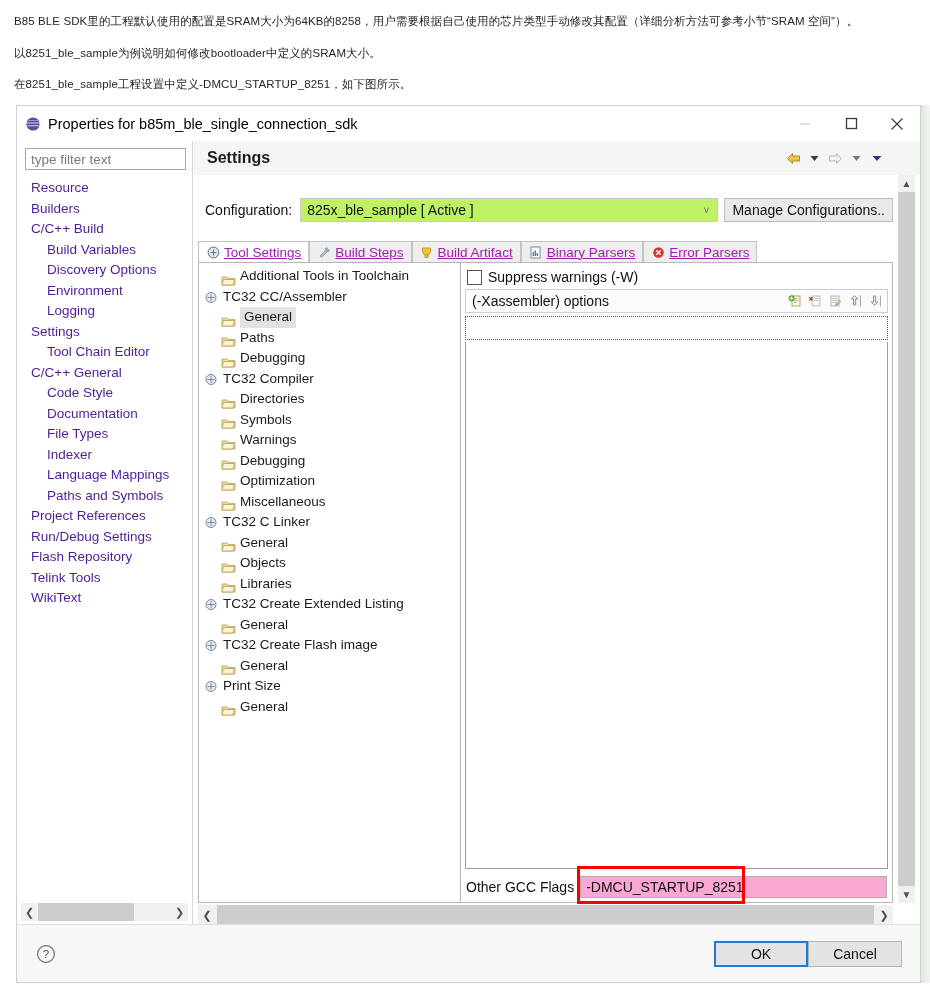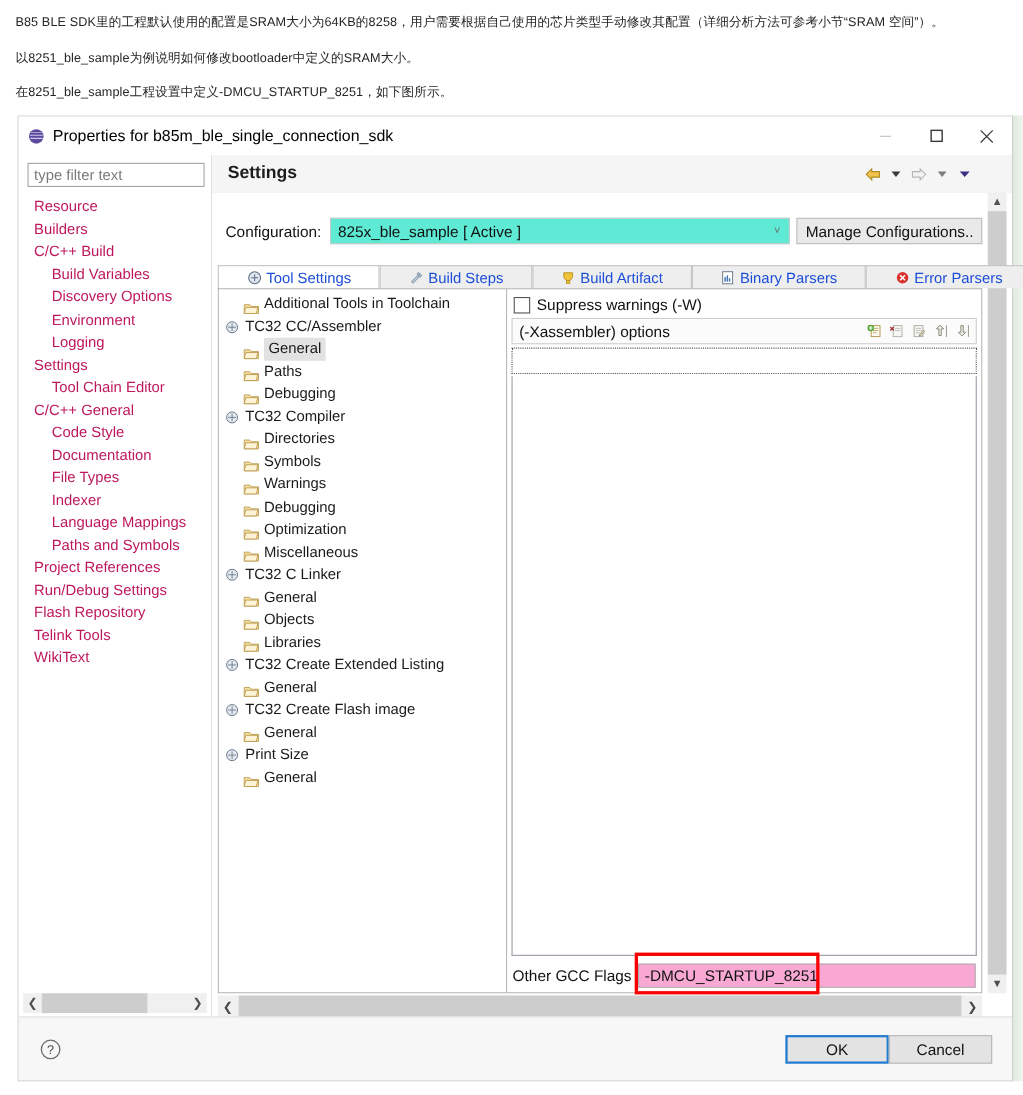--- a/index.html
+++ b/index.html
@@ -72,21 +72,21 @@
     display:flex;align-items:center;
     padding:0 5px;
     font-size:13.5px;
     color:#7a7a7a;
     box-sizing:border-box;
   }
   .tree{
     margin-top:8px;
     padding-left:12px;
     font-size:13.5px;
-    color:#be185d;
+    color:#4c1d95;
   }
   .tnode{
     height:20.5px;line-height:20.5px;
     white-space:nowrap;overflow:hidden;
     padding-left:2px;
   }
   .tnode.indent1{padding-left:18px;}
   .leftscroll{
     position:absolute;left:4px;right:4px;bottom:4px;height:18px;
     display:flex;align-items:center;
@@ -122,46 +122,47 @@
   .scroll-vert .sv-arr{height:17px;display:flex;align-items:center;justify-content:center;color:#505050;font-size:10px;width:17px;}
   .scroll-vert .sv-thumb{flex:1;width:17px;background:#cdcdcd;}
 
   .cfgrow{
     position:absolute;left:0;right:27px;top:22px;height:26px;
     display:flex;align-items:center;
   }
   .cfglabel{margin-left:12px;font-size:14px;color:#111;white-space:nowrap;}
   .cfgselect{
     margin-left:8px;flex:1;min-width:0;height:24px;
-    background:#5eead4;border:1px solid #c8c8c8;
+    background:#bef264;border:1px solid #c8c8c8;
     display:flex;align-items:center;position:relative;box-sizing:border-box;
   }
   .cfgselect .val{font-size:14px;margin-left:6px;color:#111;white-space:nowrap;}
   .cfgselect .chev{position:absolute;right:8px;color:#6a6a6a;font-size:10px;}
   .mgbtn{
     margin-left:6px;height:24px;min-width:0;
     background:#e9e9e9;border:1px solid #bdbdbd;
     display:flex;align-items:center;padding:0 7px;
     font-size:14px;color:#111;white-space:nowrap;overflow:hidden;
     box-sizing:border-box;
   }
 
   .tabsrow{
     position:absolute;left:5px;right:27px;top:65px;height:22px;
     border-bottom:1px solid #c4c4c4;
     display:flex;align-items:flex-end;
   }
   .tab{
     display:flex;align-items:center;gap:4px;
-    height:21px;padding:0 25px;
-    font-size:13.5px;color:#1d4ed8;white-space:nowrap;
+    height:21px;padding:0 7px;
+    font-size:13.5px;color:#a21caf;white-space:nowrap;
     border:1px solid transparent;border-bottom:none;
     background:#eeeeee;
     border-color:#c4c4c4;
     box-sizing:border-box;
+    text-decoration:underline;
   }
   .tab.active{background:#ffffff;border-color:#c4c4c4;position:relative;top:1px;height:22px;}
   .tab .ti{width:14px;height:14px;display:flex;align-items:center;justify-content:center;flex:0 0 auto;}
 
   .panes{
     position:absolute;left:5px;right:27px;top:87px;bottom:22px;
     display:flex;
   }
   .toolpane{
     width:262px;flex:0 0 auto;

